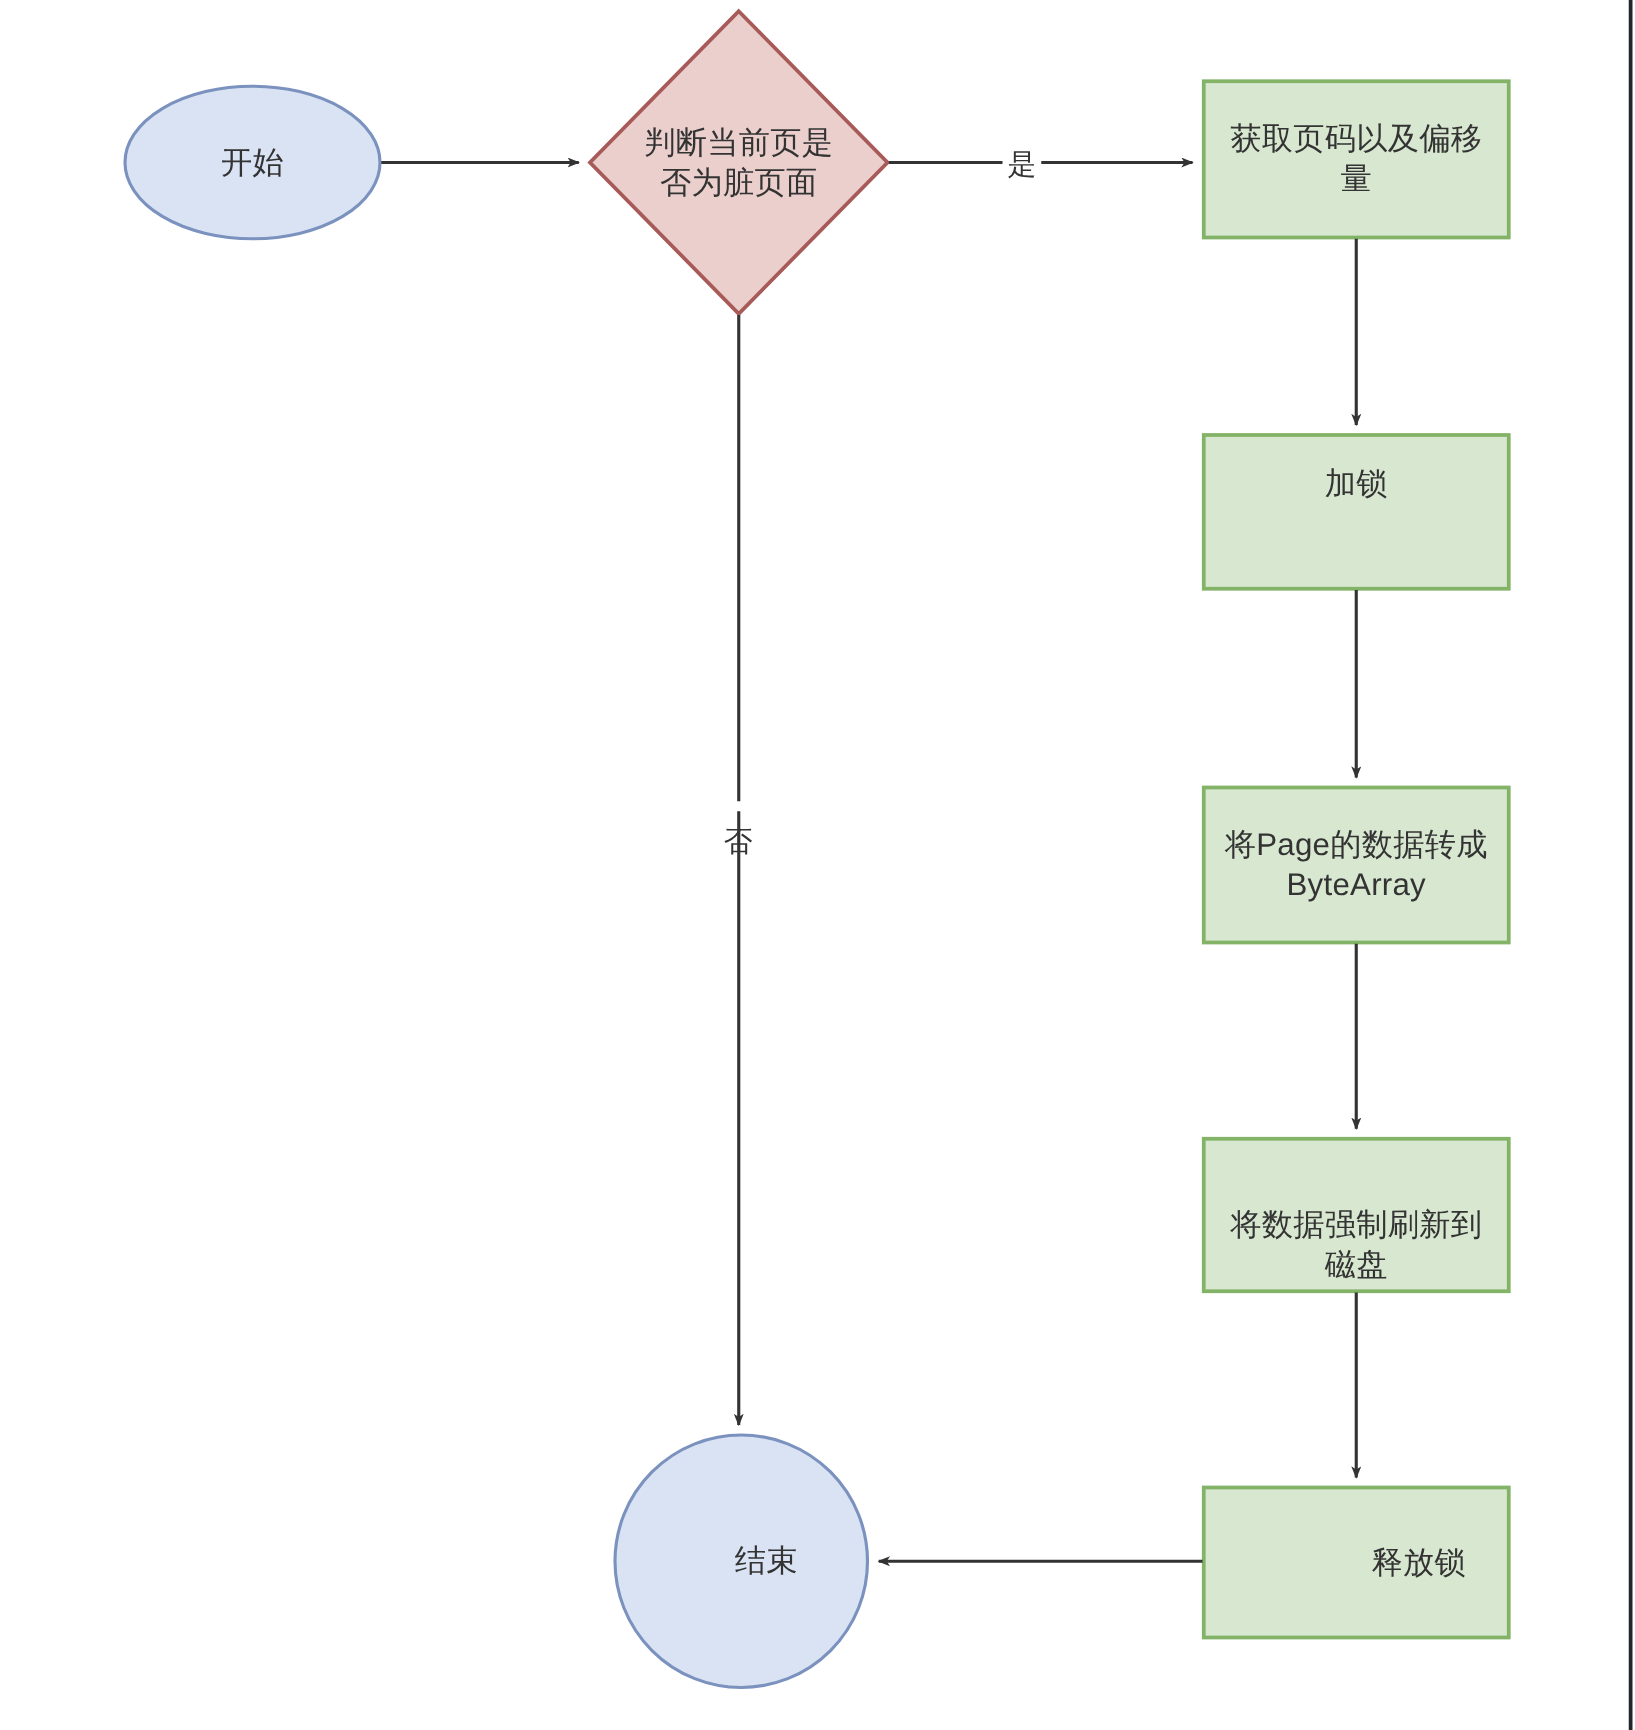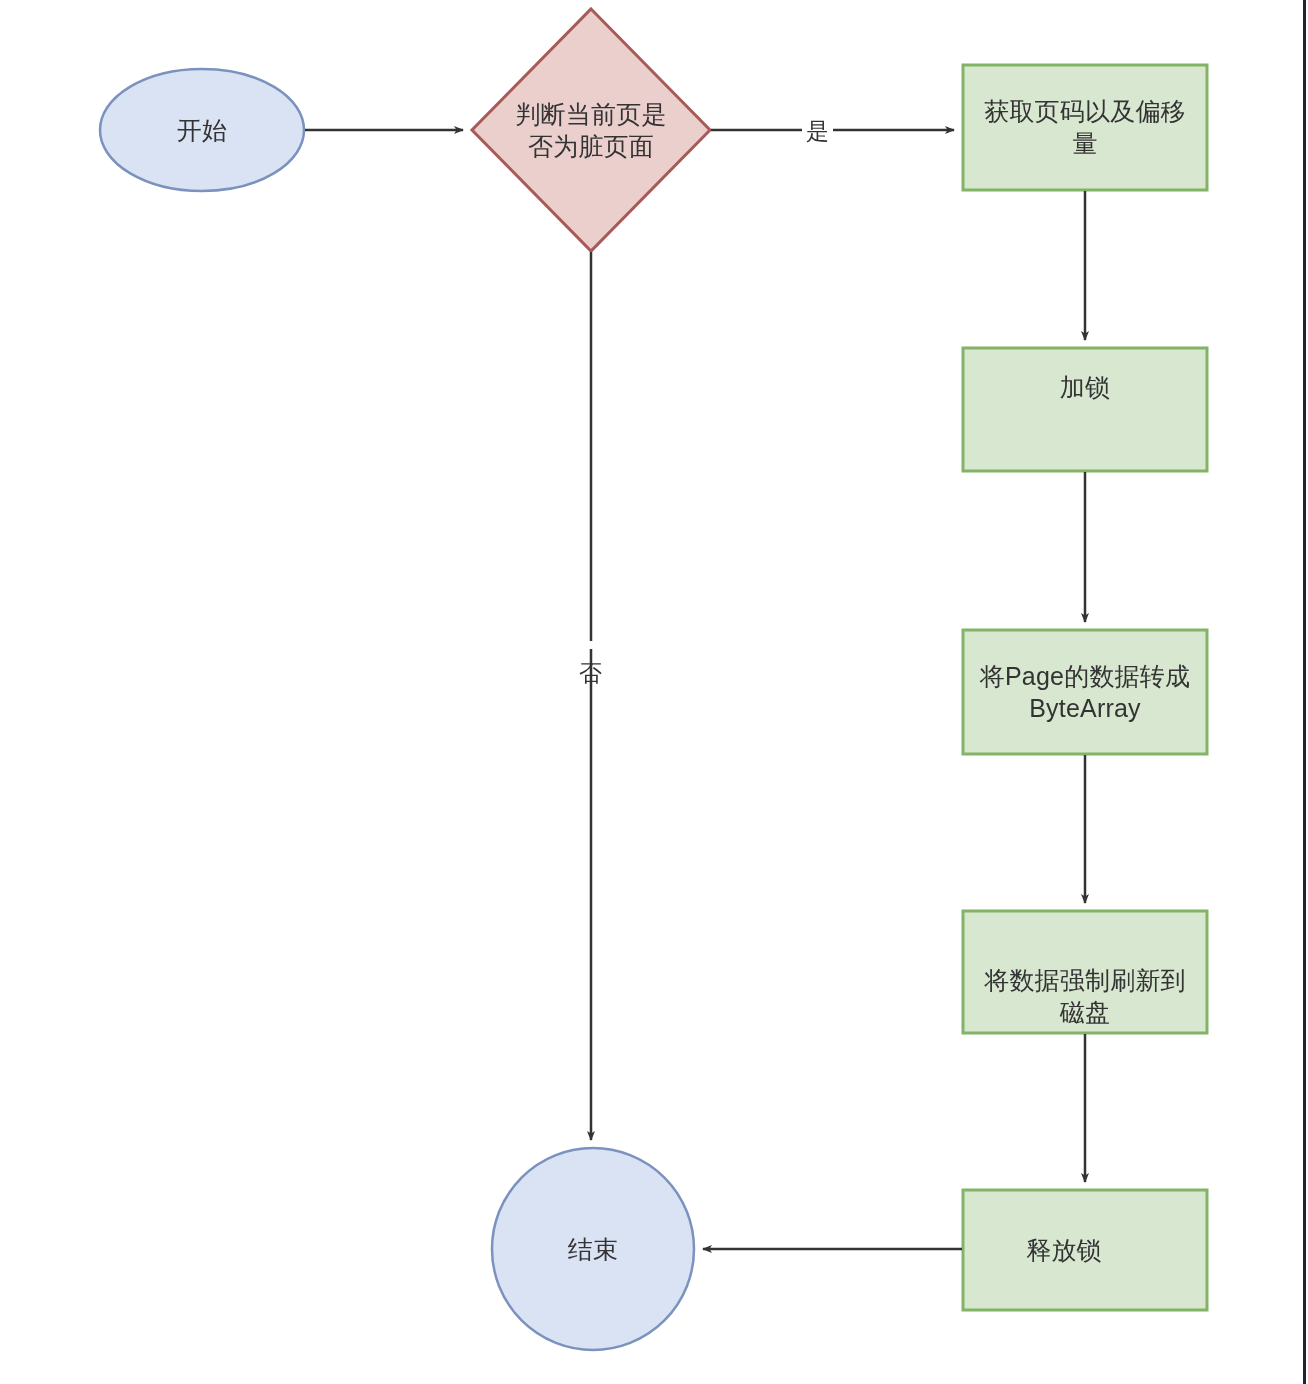--- a/index.html
+++ b/index.html
@@ -116,23 +116,23 @@
 否为脏页面</div>
 
   <div class="node-label" style="left:963px; top:357px; width:244px; height:60px;">加锁</div>
 
   <div class="node-label" style="left:963px; top:656px; width:244px; height:72px;">将Page的数据转成
 ByteArray</div>
 
   <div class="node-label" style="left:963px; top:936px; width:244px; height:72px;margin-top:24px;">将数据强制刷新到
 磁盘</div>
 
-  <div class="node-label" style="left:942px; top:1220px; width:244px; height:60px;">释放锁</div>
+  <div class="node-label" style="left:1013px; top:1220px; width:244px; height:60px;">释放锁</div>
 
-  <div class="node-label" style="left:492px; top:1220px; width:202px; height:58px;">结束</div>
+  <div class="node-label" style="left:492px; top:1220px; width:202px; height:58px;padding-left:20px;">结束</div>
 
   <div class="edge-label" style="left:802px; top:119px;">是</div>
 
   <div class="edge-label vertical" style="left:578px; top:641px;">否</div>
 
   <div class="right-border"></div>
 
 </div>
 
 </body></html>

